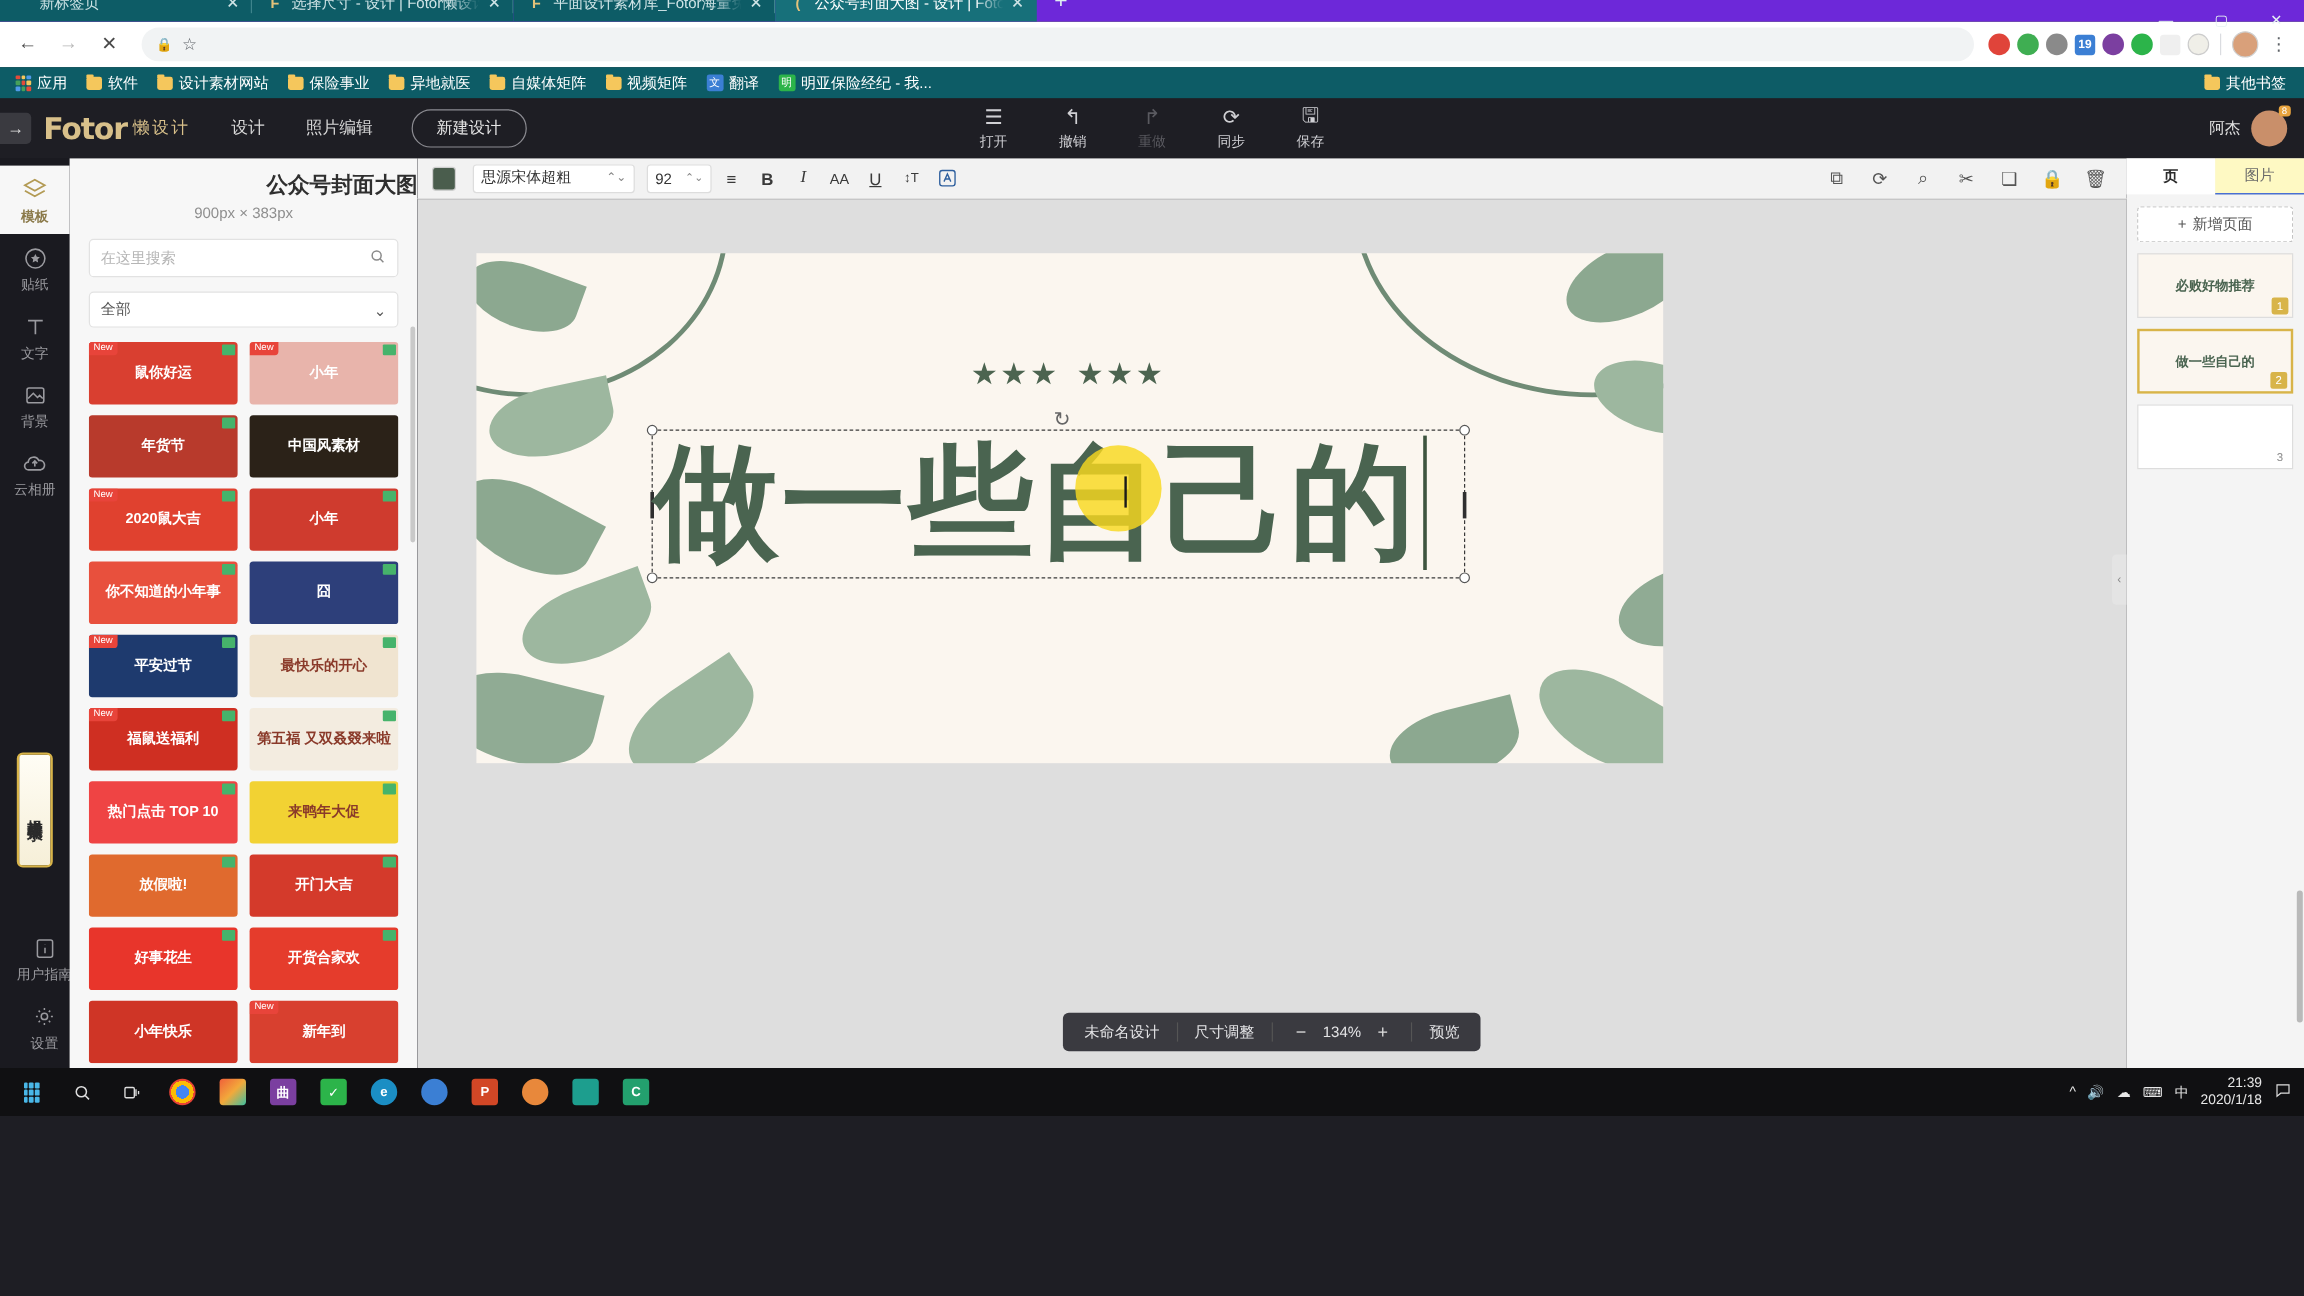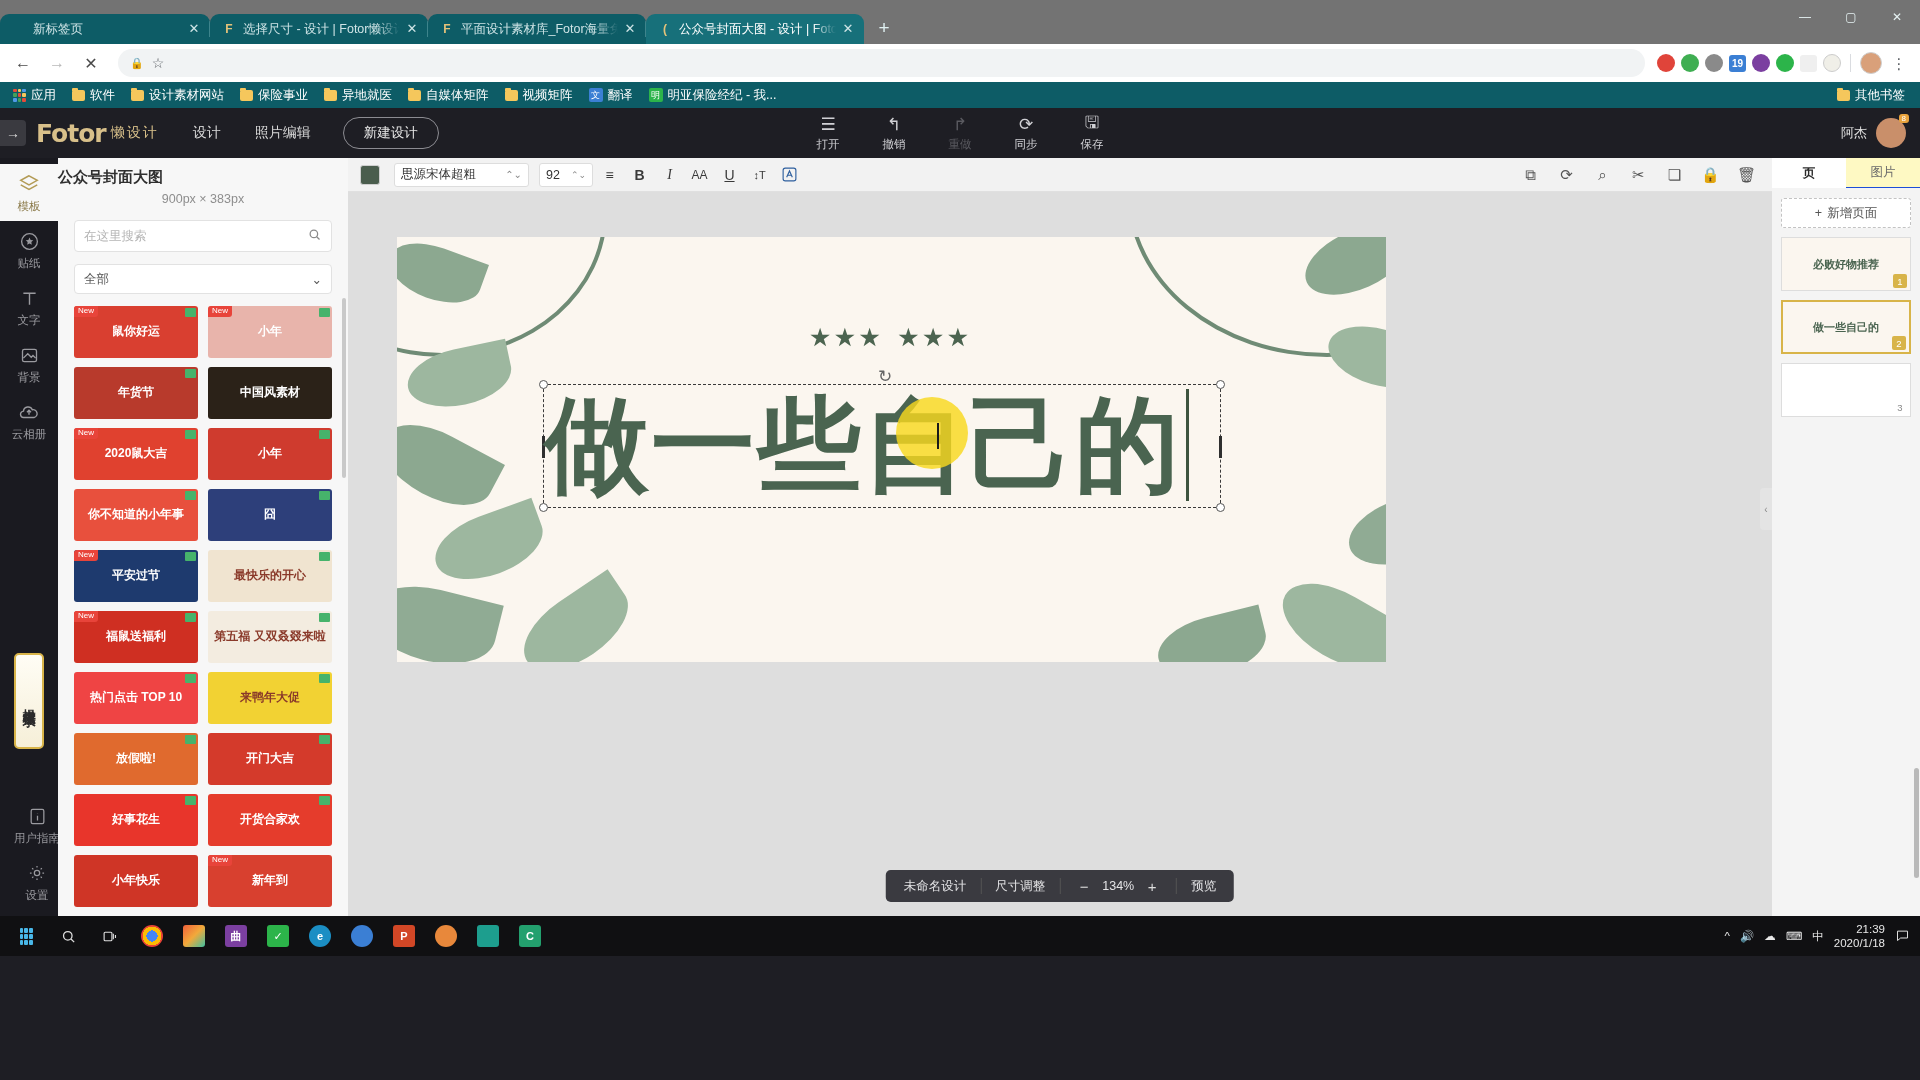--- a/index.html
+++ b/index.html
@@ -6,21 +6,21 @@
   html, body { width: 1920px; height: 1080px; overflow: hidden; }
   body {
     font-family: "Liberation Sans", "DejaVu Sans", sans-serif;
     background: #1e1e24;
     font-size: 13px;
     -webkit-font-smoothing: antialiased;
   }
 
   
   .browser-tabstrip {
-    height: 44px; background: #737373; display: flex; align-items: flex-end;
+    height: 18px; background: #6d28d9; display: flex; align-items: flex-end;
     position: relative; padding-left: 0;
   }
   .tab {
     height: 30px; width: 218px; display: flex; align-items: center;
     padding: 0 8px 0 12px; color: #cfe4e6; font-size: 12.5px;
     border-top-left-radius: 9px; border-top-right-radius: 9px;
     position: relative; white-space: nowrap; overflow: hidden;
   }
   .tab .favicon {
     width: 14px; height: 14px; margin-right: 7px; flex: 0 0 14px;
@@ -124,38 +124,38 @@
 
   
   .rail {
     width: 58px; background: #1a1a20; display: flex; flex-direction: column;
     align-items: center; padding-top: 6px; flex: 0 0 58px; position: relative;
   }
   .rail-item {
     width: 58px; padding: 9px 0 7px; display: flex; flex-direction: column;
     align-items: center; gap: 4px; color: #9a9a9f; font-size: 11.5px;
   }
-  .rail-item.active { background: #f7f7f7; color: #8b7a4a; }
+  .rail-item.active { background: #f7f7f7; color: #8b7a4a; font-weight: bold; }
   .rail-item.active .rail-ico { color: #b39b55; }
   .rail-ico { width: 22px; height: 22px; display: flex; align-items: center; justify-content: center; }
   .rail-promo {
     position: absolute; top: 495px; width: 30px; padding: 10px 0;
     background: linear-gradient(#fffdf5,#f6efd8); border: 2px solid #d8b449;
     border-radius: 5px; color: #2b2b2b; font-size: 13px; font-weight: bold;
     text-align: center; line-height: 1.18; writing-mode: vertical-rl;
     letter-spacing: 1px; height: 96px; display:flex; align-items:center; justify-content:center;
   }
   .rail-bottom { position: absolute; bottom: 6px; width: 42px; }
 
   
   .panel {
     width: 290px; flex: 0 0 290px; background: #f7f7f7; display: flex;
     flex-direction: column; padding-top: 10px; position: relative;
   }
-  .panel-title { text-align: left; font-size: 15px; font-weight: bold; color: #2f2f2f; }
+  .panel-title { text-align: right; font-size: 18px; font-weight: bold; color: #2f2f2f; }
   .panel-sub { text-align: center; font-size: 12.5px; color: #8e8e8e; margin-top: 5px; }
   .panel-search {
     margin: 14px 16px 0; height: 32px; background: #fff; border: 1px solid #e2e2e2;
     border-radius: 4px; display: flex; align-items: center; padding: 0 9px;
     color: #b5b5b5; font-size: 12.5px; justify-content: space-between;
   }
   .panel-select {
     margin: 12px 16px 0; height: 30px; background: #fff; border: 1px solid #e2e2e2;
     border-radius: 4px; display: flex; align-items: center; padding: 0 9px;
     color: #555; font-size: 12.5px; justify-content: space-between;

